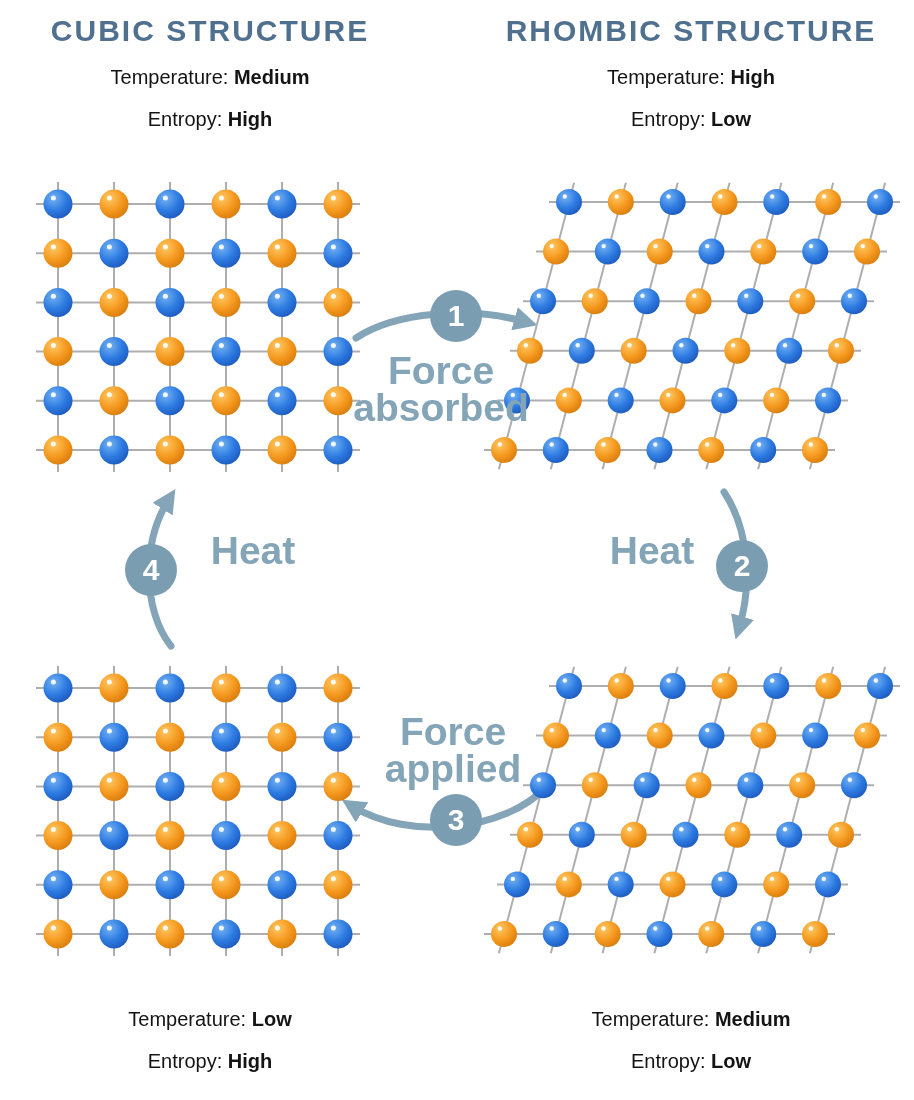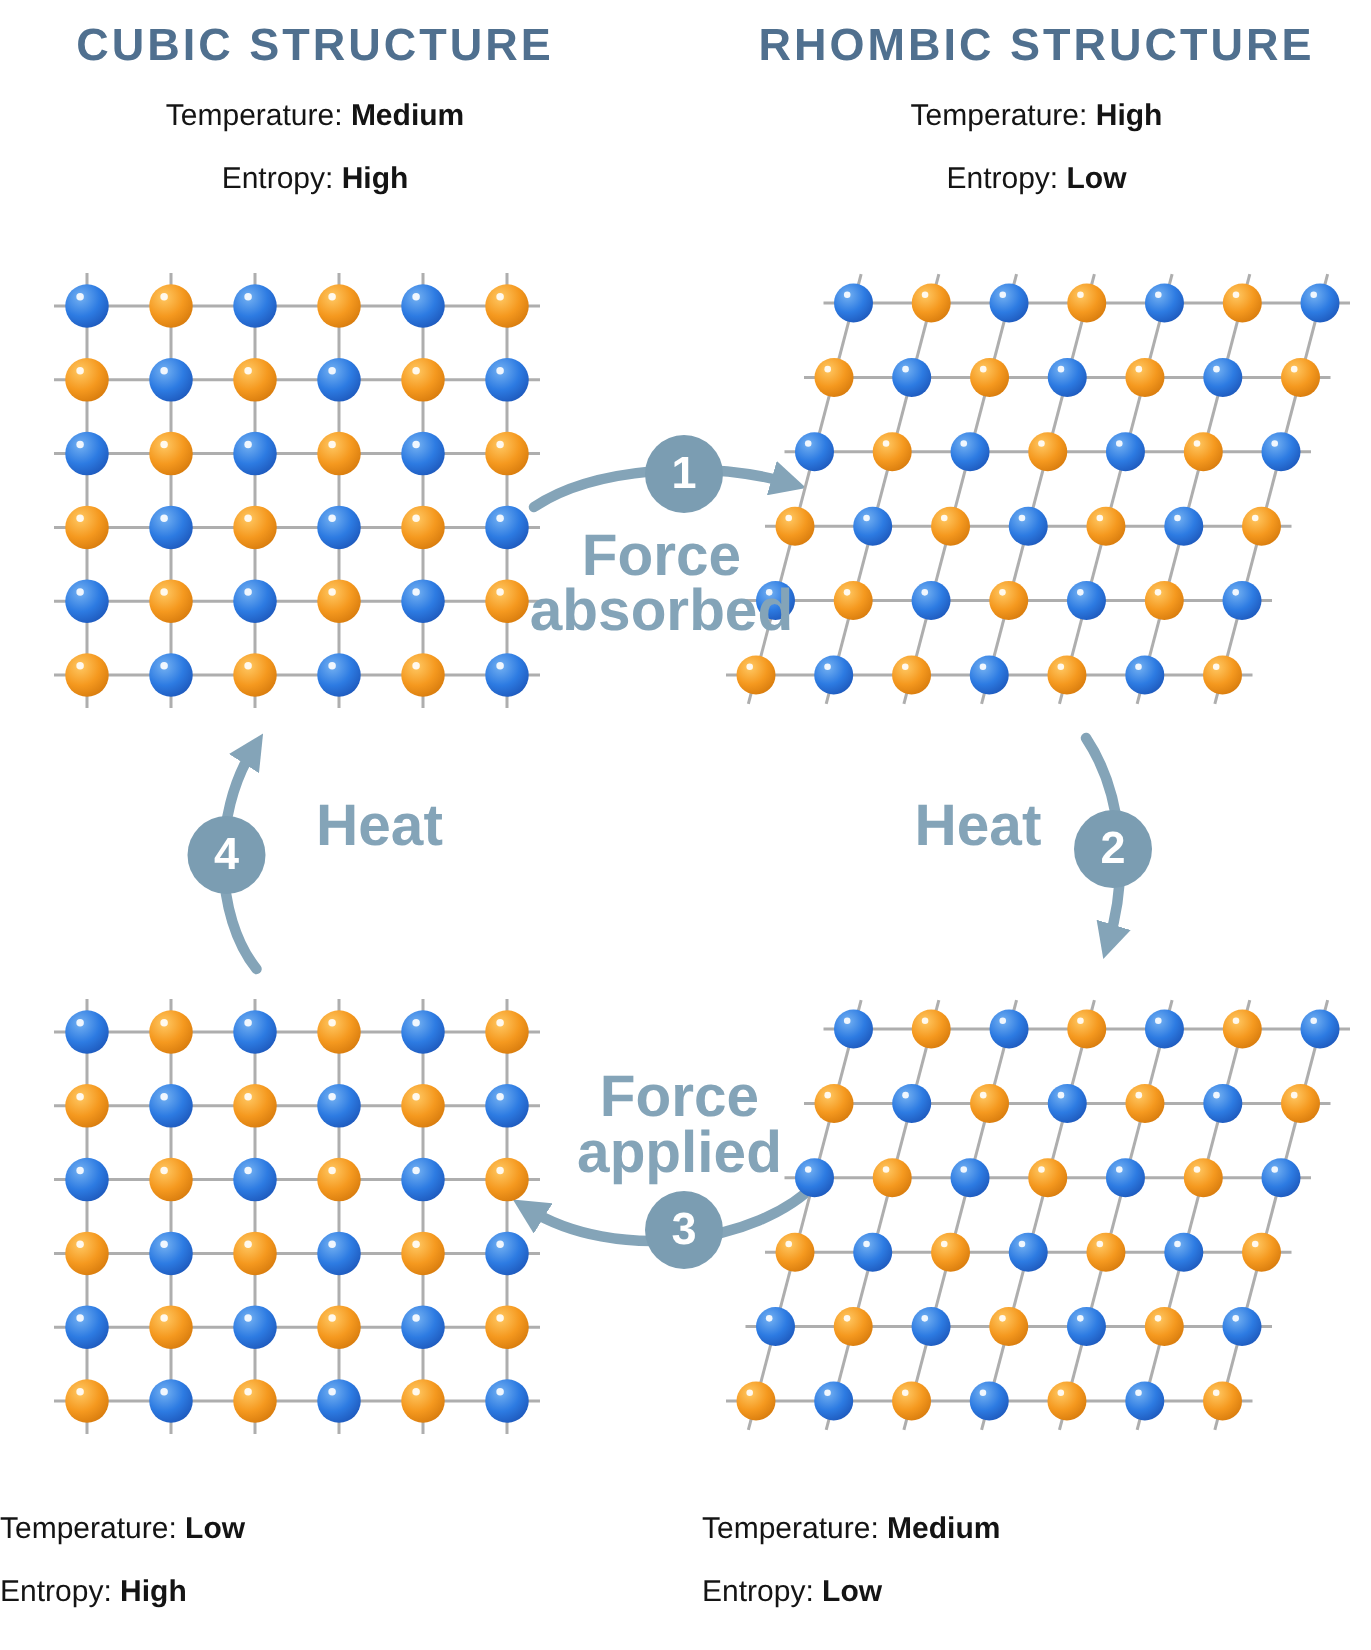--- a/index.html
+++ b/index.html
@@ -29,21 +29,21 @@
     line-height: 38px;
     margin-bottom: 6px;
   }
   .caption-line {
     font-size: 20px;
     color: var(--text-color, #141414);
     line-height: 42px;
   }
   .caption-line b { font-weight: bold; }
 
-  .caption-block { position: absolute; }
+  .caption-block { position: absolute; text-align: center; }
 
   .hdr-tl { left: 0; top: 12px; width: 420px; }
   .hdr-tr { left: 468px; top: 12px; width: 446px; }
   .cap-bl { left: 0; top: 998px; width: 420px; }
   .cap-br { left: 468px; top: 998px; width: 446px; }
 
   .lattice { position: absolute; }
   .lat-tl { left: 22px;  top: 168px; width: 352px; height: 318px; }
   .lat-tr { left: 492px; top: 178px; width: 400px; height: 296px; }
   .lat-bl { left: 22px;  top: 652px; width: 352px; height: 318px; }

